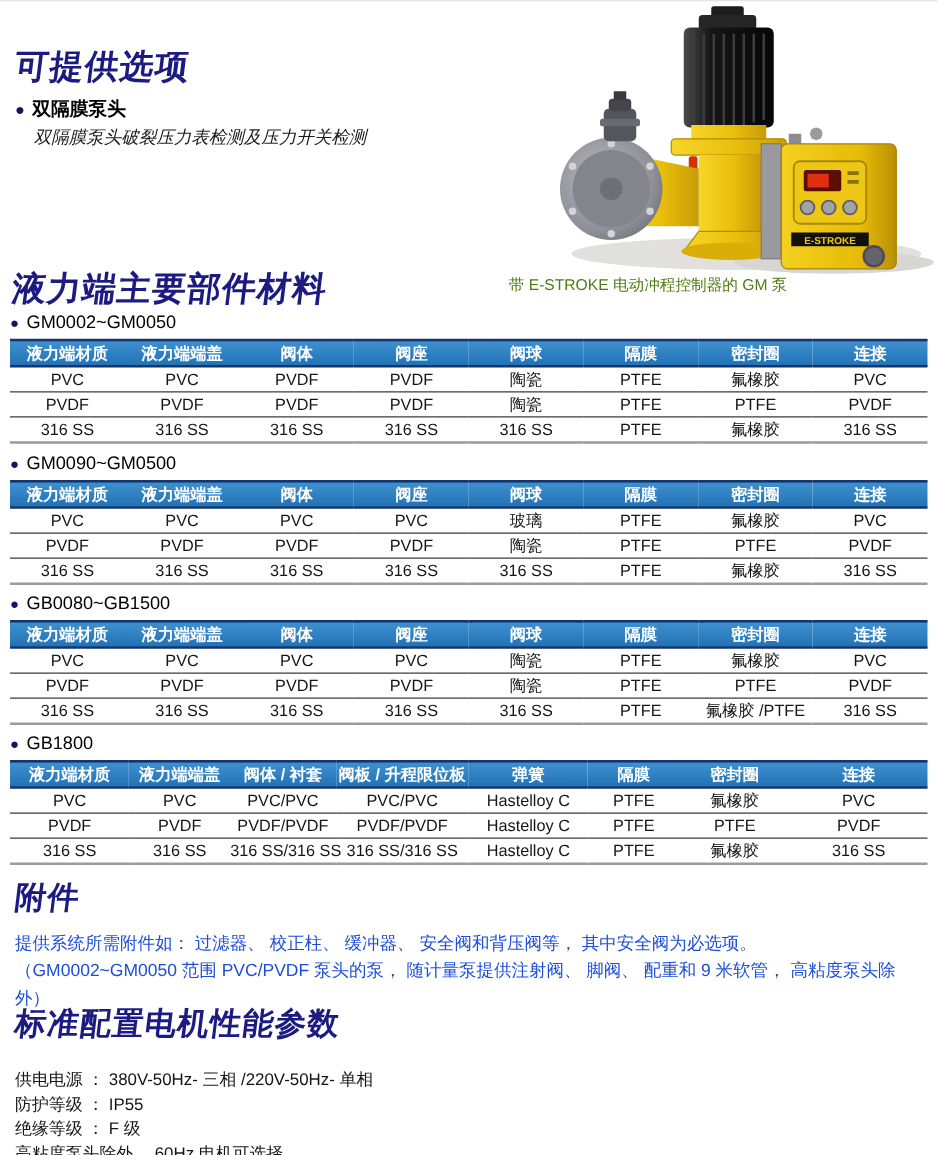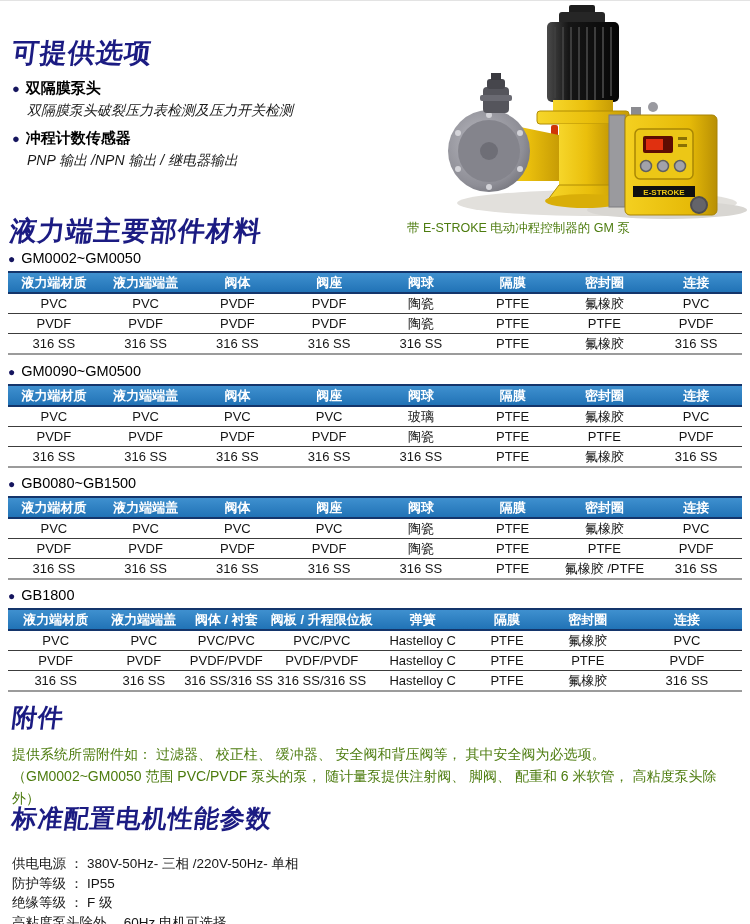--- a/index.html
+++ b/index.html
@@ -53,43 +53,37 @@
   table.gb1800 th:nth-child(2),table.gb1800 td:nth-child(2){width:11%;}
   table.gb1800 th:nth-child(3),table.gb1800 td:nth-child(3){width:11.5%;margin-top:24px;}
   table.gb1800 th:nth-child(4),table.gb1800 td:nth-child(4){width:14.5%;margin-left:38px;}
   table.gb1800 th:nth-child(5),table.gb1800 td:nth-child(5){width:13%;}
   table.gb1800 th:nth-child(6),table.gb1800 td:nth-child(6){width:10%;}
   table.gb1800 th:nth-child(7),table.gb1800 td:nth-child(7){width:12%;}
   table.gb1800 th:nth-child(8),table.gb1800 td:nth-child(8){width:15%;}
 
   
   .accessories{position:absolute;left:12px;top:700px;width:730px;}
-  .acc-lines{margin-top:9px;font-size:14px;line-height:22px;color:#4d7c0f;}
+  .acc-lines{margin-top:9px;font-size:14px;line-height:22px;color:#1d4ed8;}
   .motor{position:absolute;left:12px;top:801px;width:730px;}
   .motor-lines{margin-top:19px;font-size:13.5px;line-height:19.5px;color:#151515;}
 </style>
 </head>
 <body>
 
 <div class="page">
 
   <div class="options">
     <span class="big-title">可提供选项</span>
     <div class="opt-list">
       <div class="opt-item">
         <div class="opt-head">
           <span class="dot">●</span><span>双隔膜泵头</span>
         </div>
         <div class="opt-detail">双隔膜泵头破裂压力表检测及压力开关检测</div>
-      </div>
-      <div class="opt-item">
-        <div class="opt-head">
-          <span class="dot">●</span><span>冲程计数传感器</span>
-        </div>
-        <div class="opt-detail">PNP 输出 /NPN 输出 / 继电器输出</div>
       </div>
     </div>
   </div>
 
   <div class="figure">
     <svg width="310" height="216" viewBox="0 0 310 216">
       <defs>
         <linearGradient id="yel" x1="0" y1="0" x2="1" y2="0">
           <stop offset="0" stop-color="#f6d62a"></stop>
             <stop offset="0.55" stop-color="#eabf0c"></stop>
@@ -400,21 +394,21 @@
             <td>316 SS</td>
           </tr>
         </tbody>
       </table>
   </div>
 
   <div class="accessories">
     <span class="big-title mid-title">附件</span>
     <div class="acc-lines">
       <div>提供系统所需附件如： 过滤器、 校正柱、 缓冲器、 安全阀和背压阀等， 其中安全阀为必选项。</div>
-      <div>（GM0002~GM0050 范围 PVC/PVDF 泵头的泵， 随计量泵提供注射阀、 脚阀、 配重和 6 米软管， 高粘度泵头除外）</div>
+      <div>（GM0002~GM0050 范围 PVC/PVDF 泵头的泵， 随计量泵提供注射阀、 脚阀、 配重和 9 米软管， 高粘度泵头除外）</div>
     </div>
   </div>
 
   <div class="motor">
     <span class="big-title mid-title">标准配置电机性能参数</span>
     <div class="motor-lines">
       <div>供电电源 ：  380V-50Hz- 三相 /220V-50Hz- 单相</div>
       <div>防护等级 ：  IP55</div>
       <div>绝缘等级 ：  F 级</div>
       <div>高粘度泵头除外、 60Hz 电机可选择。</div>

